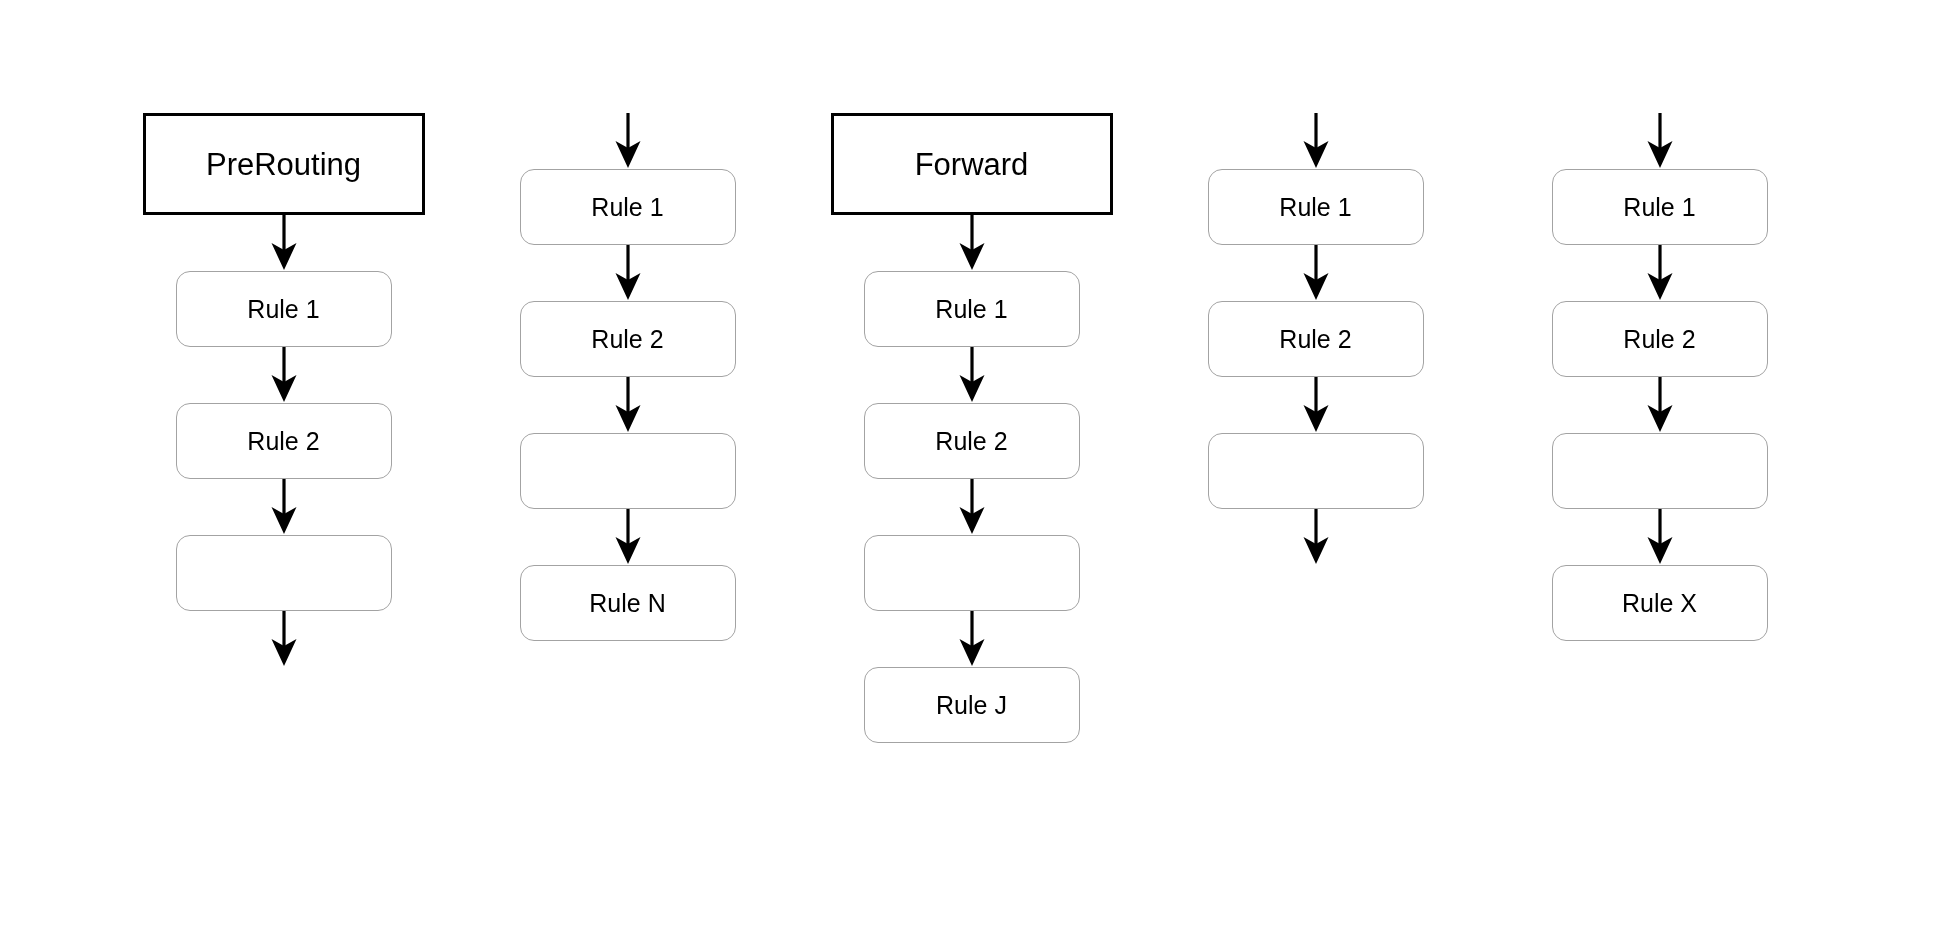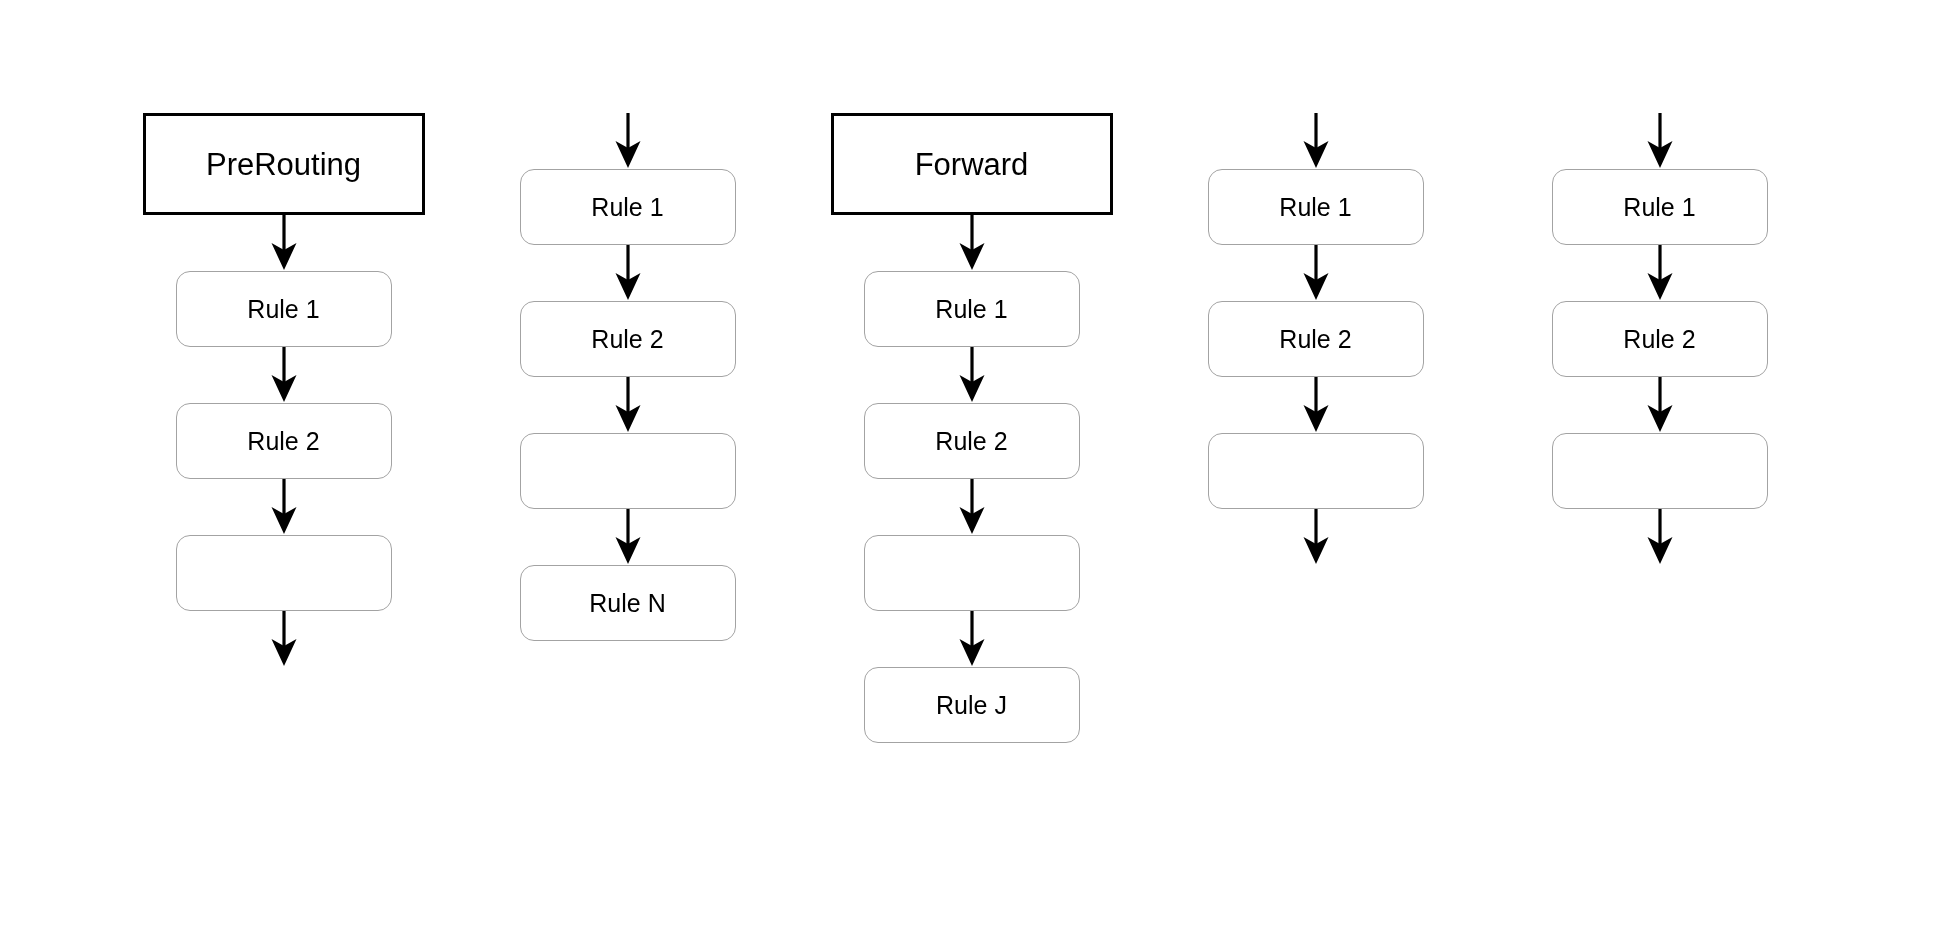--- a/index.html
+++ b/index.html
@@ -269,15 +269,18 @@
         </div>
         <div class="rule-box">
           <span class="rule-label"></span>
         </div>
         <div class="connector">
           <svg viewBox="0 0 34 56" width="34" height="56">
             <path d="M17 0 L17 40" stroke="#000000" stroke-width="3.2" fill="none"></path>
             <path d="M17 55 L4.5 28 L17 35 L29.5 28 Z" fill="#000000"></path>
           </svg>
         </div>
+        <div class="rule-box">
+          <span class="rule-label">Rule X</span>
+        </div>
       </div>
     </div>
 </div>
 
 </body></html>

